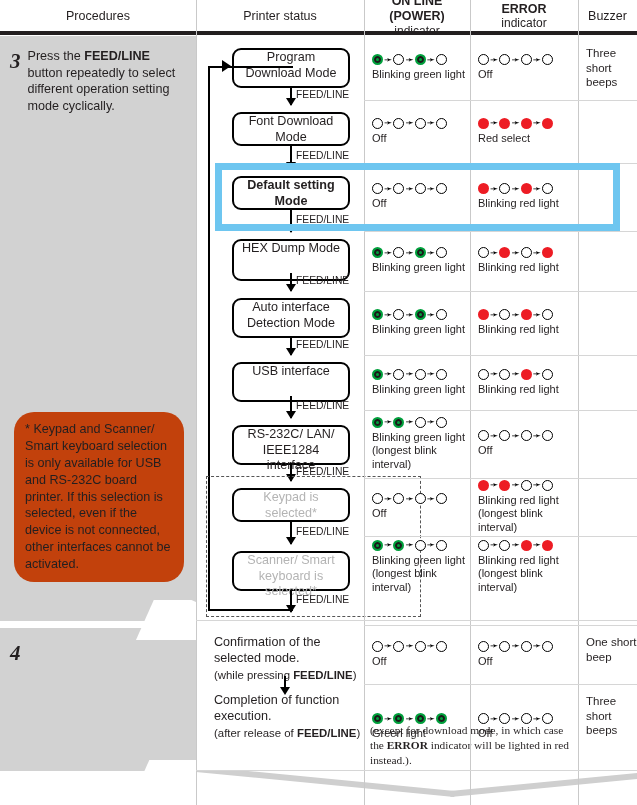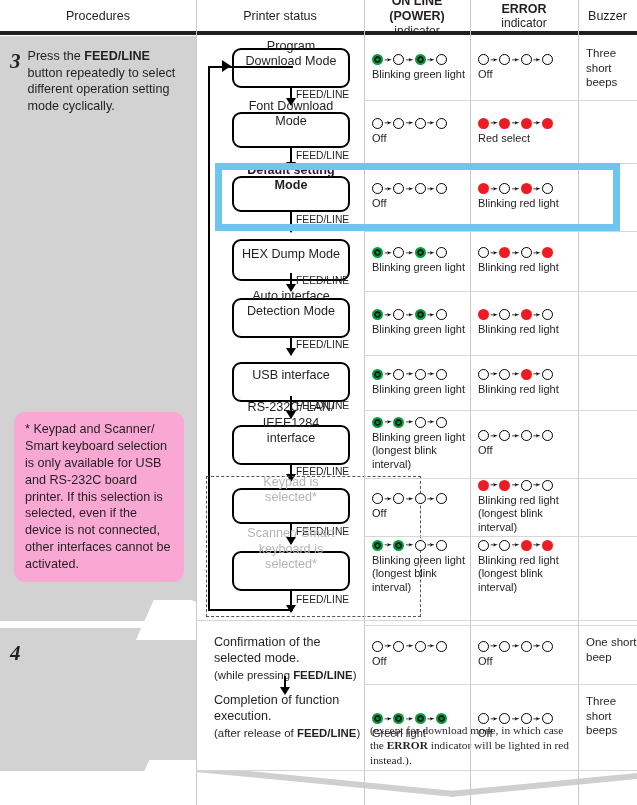--- a/index.html
+++ b/index.html
@@ -26,30 +26,30 @@
   .greyband.b4{top:628px;width:196px;height:140px;}
 
   .step{position:absolute;left:0;width:196px;display:flex;gap:7px;
         padding:0 10px 0 10px;box-sizing:border-box;}
   .stepnum{font-size:21px;font-weight:bold;font-style:italic;
            font-family:"Liberation Serif",serif;line-height:1;padding-top:3px;
            flex:0 0 auto;}
   .steptxt{font-size:12.6px;line-height:1.33;}
   .steptxt b{font-weight:bold;}
 
-  .note{position:absolute;left:14px;width:170px;background:#f9a8d4;
-        border-radius:11px;box-sizing:border-box;padding:9px 11px;
+  .note{position:absolute;left:14px;width:170px;background:#c2410c;
+        border-radius:20px;box-sizing:border-box;padding:9px 11px;
         font-size:12.6px;line-height:1.34;}
 
   
   .flow{position:absolute;left:200px;top:36px;width:162px;height:584px;}
   .fbox{position:absolute;box-sizing:border-box;border:2.2px solid #000;
-        border-radius:9px;background:#fff;display:flex;align-items:flex-end;
+        border-radius:9px;background:#fff;display:flex;align-items:flex-start;
         justify-content:center;text-align:center;font-size:12.6px;
-        line-height:1.25;padding:16px 5px;}
+        line-height:1.25;padding:0 5px;}
   .fbox.dim{color:#b4b4b4;}
   .arrow{position:absolute;width:2px;background:#000;}
   .arrow:after{content:"";position:absolute;left:-4px;bottom:-1px;
         border-left:5px solid transparent;border-right:5px solid transparent;
         border-top:8px solid #000;}
   .alabel{position:absolute;font-size:10.3px;white-space:nowrap;}
   .loop{position:absolute;border:2px solid #000;border-right:none;
         border-radius:0;}
   .loopArrow{position:absolute;width:0;height:0;
         border-top:6px solid transparent;border-bottom:6px solid transparent;

